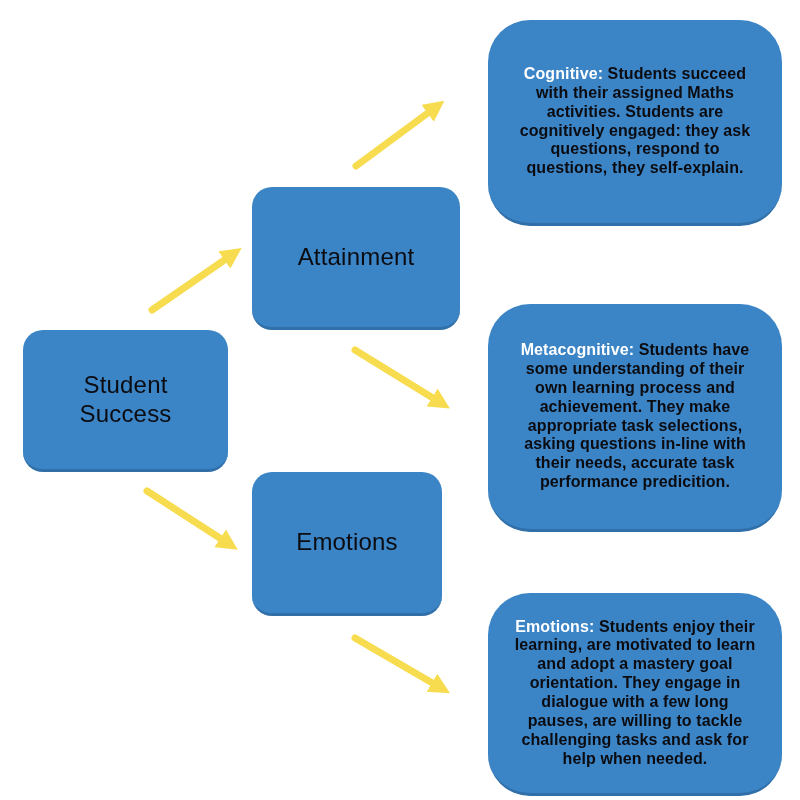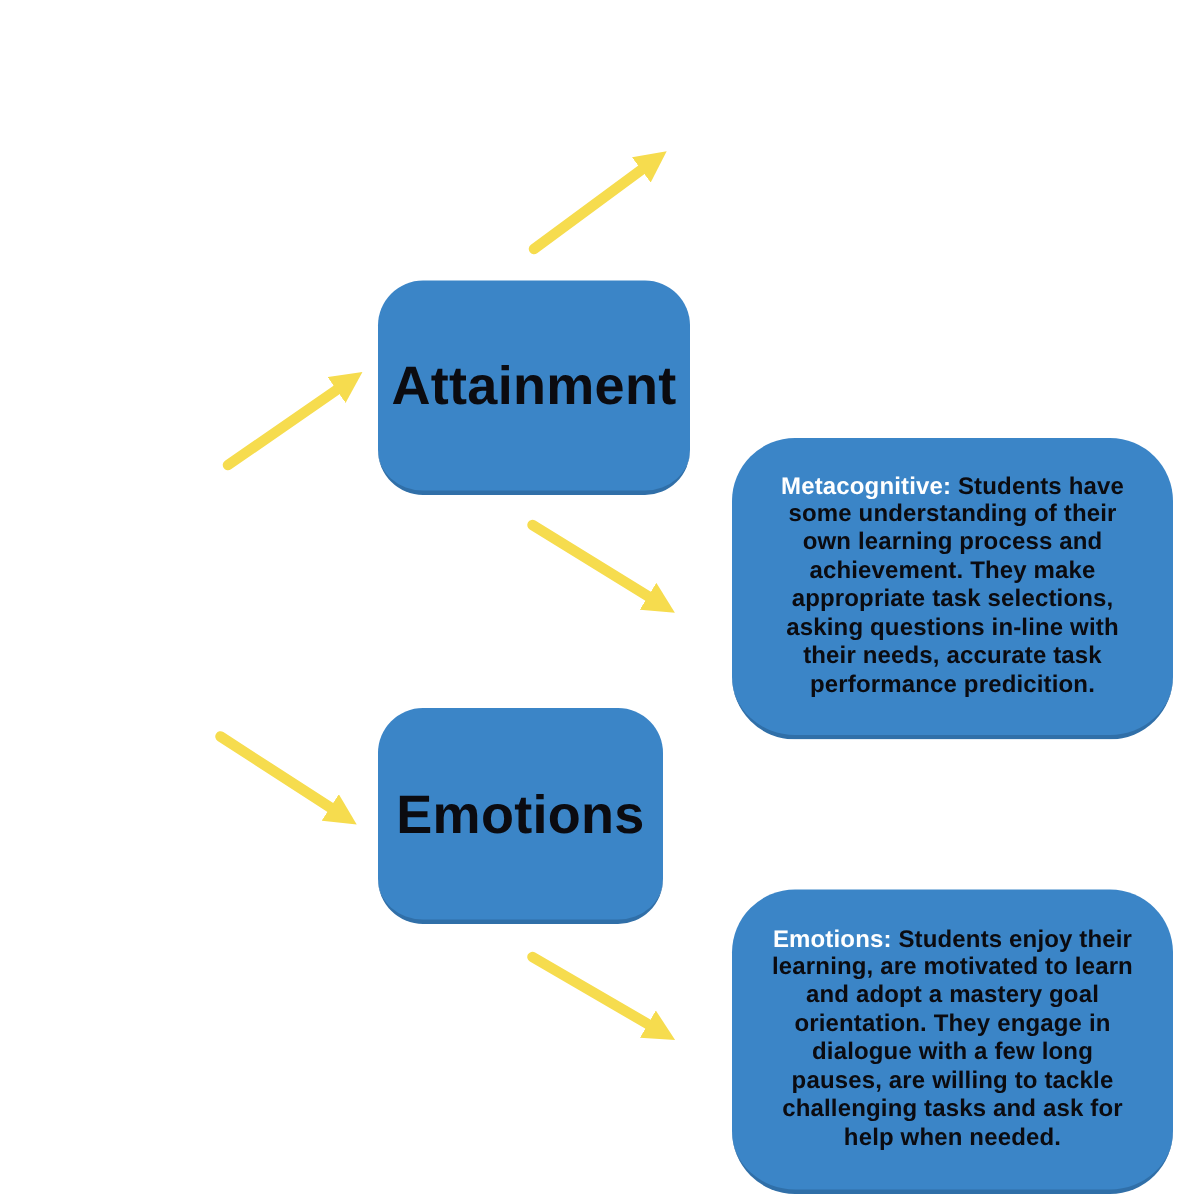--- a/index.html
+++ b/index.html
@@ -20,28 +20,28 @@
     left: 0;
     top: 0;
     width: 800px;
     height: 800px;
     pointer-events: none;
   }
   .node {
     position: absolute;
     background: var(--blue, #3B85C7);
     border-bottom: 3px solid var(--blue-dark, #306FA8);
-    border-radius: 30px;
+    border-radius: 20px;
     display: flex;
     align-items: center;
     justify-content: center;
     text-align: center;
     color: var(--ink, #0B0B10);
-    font-weight: 700;
-    font-size: 36px;
+    font-weight: 400;
+    font-size: 24px;
     line-height: 1.2;
     letter-spacing: 0.2px;
   }
   .node-root      { left: 23px;  top: 330px; width: 205px; height: 142px; padding: 0 24px; box-sizing: border-box; }
   .node-attain    { left: 252px; top: 187px; width: 208px; height: 140px; }
   .node-emotions  { left: 252px; top: 472px; width: 190px; height: 141px; }
   .detail {
     position: absolute;
     left: 488px;
     width: 294px;
@@ -60,50 +60,56 @@
     font-weight: 700;
     font-size: 16px;
     line-height: 1.18;
     color: var(--ink, #0B0B10);
     letter-spacing: 0.1px;
   }
   .detail .lead {
     color: #ffffff;
   }
   .detail-cognitive { top: 20px;  height: 206px; }
-  .detail-meta      { top: 292px; height: 201px; }
+  .detail-meta      { top: 304px; height: 228px; }
   .detail-emotions  { top: 553px; height: 203px; margin-top: 40px; }
 </style>
 </head>
 <body>
 
 <div class="canvas">
 
   <svg class="arrows" viewBox="0 0 800 800">
     <defs>
       <marker id="ah" viewBox="0 0 10 10" refX="5" refY="5" markerWidth="3" markerHeight="3" orient="auto-start-reverse" markerUnits="strokeWidth">
         <path d="M0,0 L10,5 L0,10 z" fill="#F6DC4E"></path>
       </marker>
     </defs>
     <line x1="152" y1="310" x2="233" y2="254" stroke-width="7" stroke-linecap="round" marker-end="url(#ah)" stroke="#F6DC4E"></line>
     <line x1="356" y1="166" x2="436" y2="107" stroke-width="7" stroke-linecap="round" marker-end="url(#ah)" stroke="#F6DC4E"></line>
     <line x1="355" y1="350" x2="441" y2="403" stroke-width="7" stroke-linecap="round" marker-end="url(#ah)" stroke="#F6DC4E"></line>
     <line x1="147" y1="491" x2="229" y2="544" stroke-width="7" stroke-linecap="round" marker-end="url(#ah)" stroke="#F6DC4E"></line>
     <line x1="355" y1="638" x2="441" y2="688" stroke-width="7" stroke-linecap="round" marker-end="url(#ah)" stroke="#F6DC4E"></line>
   </svg>
 
+  <div class="node node-root">
+    <span>Student Success</span>
+  </div>
 
   <div class="node node-attain">
     <span>Attainment</span>
   </div>
 
   <div class="node node-emotions">
     <span>Emotions</span>
   </div>
 
+  <div class="detail detail-cognitive">
+    <p><span class="lead">Cognitive:</span><span> Students succeed with their assigned Maths activities. Students are cognitively engaged: they ask questions, respond to questions, they self-explain.</span></p>
+  </div>
 
   <div class="detail detail-meta">
     <p><span class="lead">Metacognitive:</span><span> Students have some understanding of their own learning process and achievement. They make appropriate task selections, asking questions in-line with their needs, accurate task performance predicition.</span></p>
   </div>
 
   <div class="detail detail-emotions">
     <p><span class="lead">Emotions:</span><span> Students enjoy their learning, are motivated to learn and adopt a mastery goal orientation. They engage in dialogue with a few long pauses, are willing to tackle challenging tasks and ask for help when needed.</span></p>
   </div>
 
 </div>

